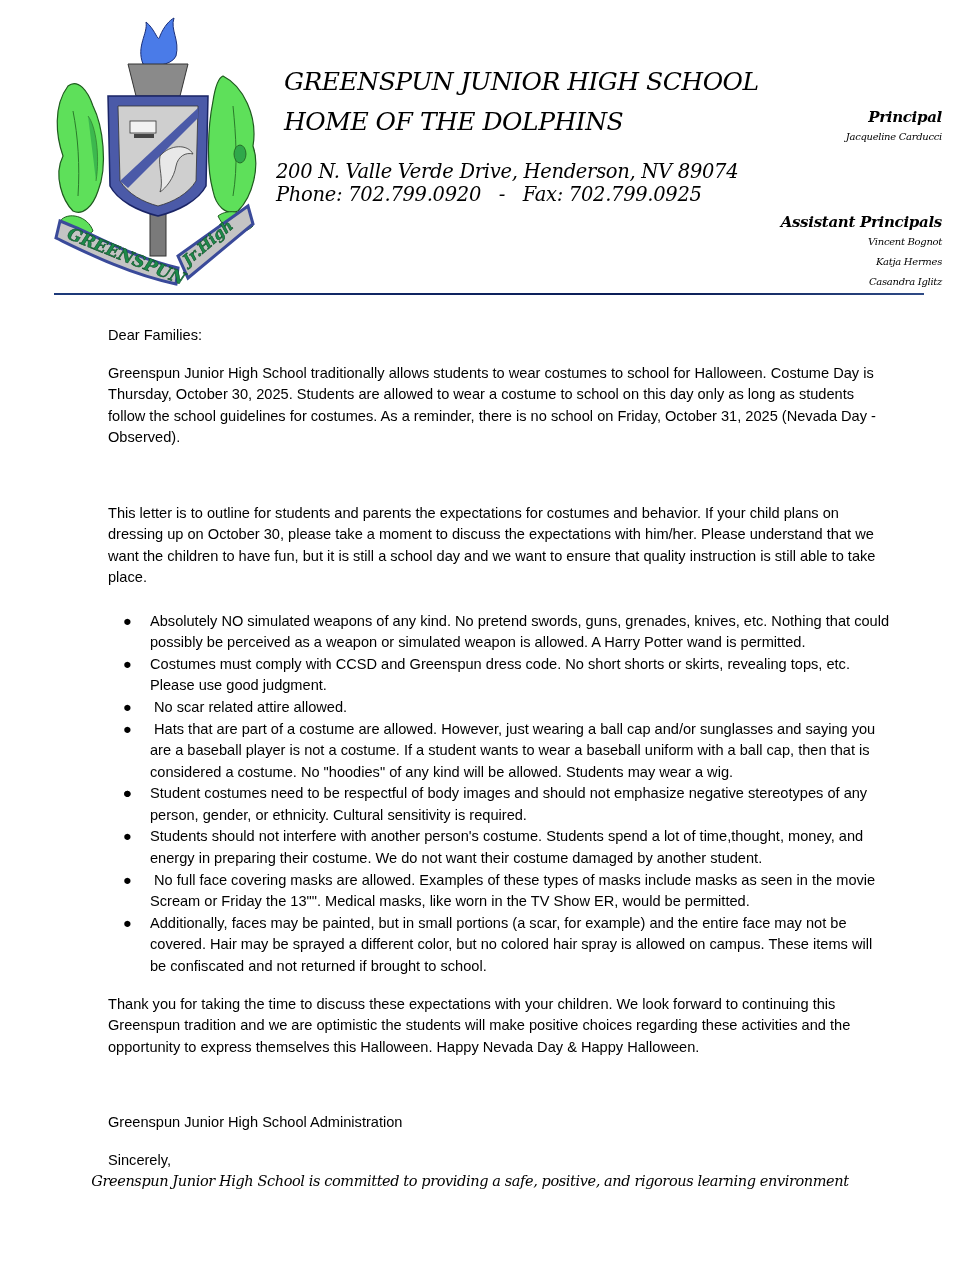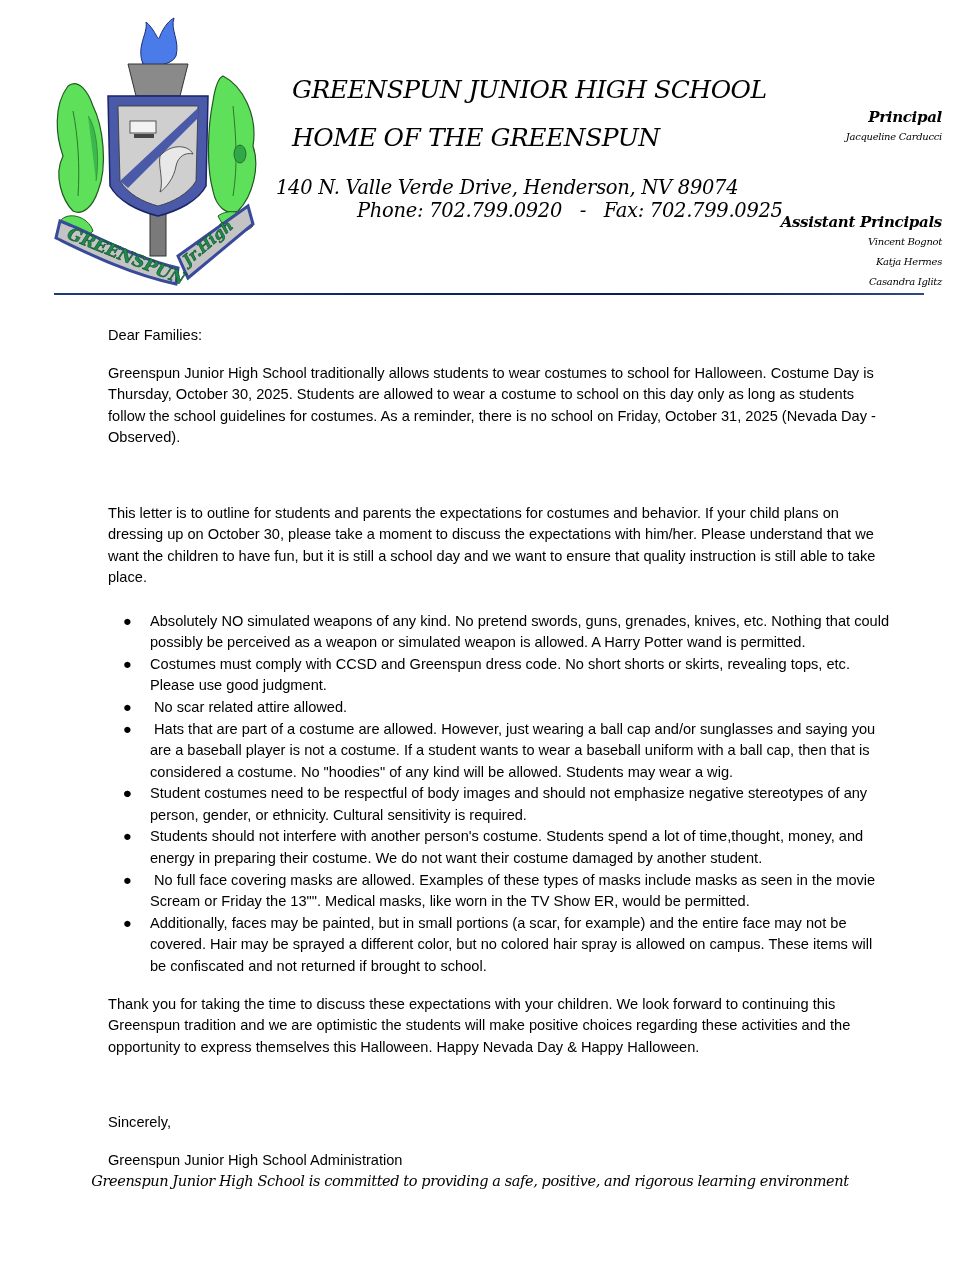--- a/index.html
+++ b/index.html
@@ -1,19 +1,19 @@
 <!DOCTYPE html>
 <html><head>
   <meta charset="utf-8">
   <style>
     html, body { margin: 0; padding: 0; background: #ffffff; }
     body { width: 980px; height: 1268px; position: relative; overflow: hidden; color: #000; }
     .logo { position: absolute; left: 48px; top: 16px; width: 220px; height: 270px; }
     .letterhead { position: absolute; left: 276px; top: 58px; font-family: "DejaVu Serif", serif; font-style: italic; }
-    .school-name { font-size: 25px; line-height: 32px; letter-spacing: -0.5px; margin: 16px; font-weight: normal; }
+    .school-name { font-size: 25px; line-height: 32px; letter-spacing: -0.5px; margin: 8px; font-weight: normal; }
     .address-block { margin-top: 22px; font-size: 19.5px; line-height: 23px; letter-spacing: -0.3px; }
     .admin { position: absolute; right: 38px; top: 62px; text-align: right; font-family: "DejaVu Serif", serif; font-style: italic; }
     .admin .role { font-size: 15px; line-height: 20px; font-weight: bold; letter-spacing: -0.3px; margin-top: 45px; }
     .admin .name { font-size: 10px; line-height: 20px; letter-spacing: -0.3px; }
     .admin .gap { height: 20px; }
     .divider { position: absolute; left: 54px; top: 293px; width: 870px; height: 2px;
       background: linear-gradient(90deg, #1d3a7a 0%, #0f2461 40%, #0a1c55 70%, #2e4a85 100%); }
     .body-text { position: absolute; left: 92px; top: 309px; width: 800px;
       font-family: "Liberation Sans", sans-serif; font-size: 14.6px; line-height: 21.6px; }
     .body-text p { margin: 16px; }
@@ -64,24 +64,24 @@
       <path d="M12 205 C40 215, 80 240, 130 252 L128 268 C80 258, 35 235, 8 222 Z" fill="#c4c4c4" stroke="#3a4a9a" stroke-width="3"></path>
       <path d="M130 240 L200 190 L205 208 L140 262 Z" fill="#c4c4c4" stroke="#3a4a9a" stroke-width="3"></path>
       <text x="18" y="222" font-family="DejaVu Serif, serif" font-style="italic" font-weight="bold" font-size="17" fill="#1c8a4a" stroke="#0d4a24" stroke-width="0.5" transform="rotate(22 18 222)">GREENSPUN</text>
       <text x="140" y="250" font-family="DejaVu Serif, serif" font-style="italic" font-weight="bold" font-size="15" fill="#1c8a4a" stroke="#0d4a24" stroke-width="0.5" transform="rotate(-40 140 250)">Jr.High</text>
     </g>
   </svg>
 </div>
 
 <div class="letterhead">
   <h1 class="school-name">GREENSPUN JUNIOR HIGH SCHOOL</h1>
-  <div class="school-name">HOME OF THE GREENSPUN</div>
+  <div class="school-name">HOME OF THE DOLPHINS</div>
   <div class="address-block">
-    <div>140 N. Valle Verde Drive, Henderson, NV 89074</div>
-    <div style="white-space:pre;text-align:right;">Phone: 702.799.0920   -   Fax: 702.799.0925</div>
+    <div>200 N. Valle Verde Drive, Henderson, NV 89074</div>
+    <div style="white-space:pre;">Phone: 702.799.0920   -   Fax: 702.799.0925</div>
   </div>
 </div>
 
 <div class="admin">
   <div class="role">Principal</div>
   <div class="name">Jacqueline Carducci</div>
   <div class="gap"></div>
   <div class="role">Assistant Principals</div>
   <div class="name">Vincent Bognot</div>
   <div class="name">Katja Hermes</div>
@@ -105,19 +105,19 @@
       <li><span class="bullet">●</span></li>
       <li><span class="bullet">●</span><span>Student costumes need to be respectful of body images and should not emphasize negative stereotypes of any person, gender, or ethnicity. Cultural sensitivity is required.</span></li>
       <li><span class="bullet">●</span><span>Students should not interfere with another person's costume. Students spend a lot of time,thought, money, and energy in preparing their costume. We do not want their costume damaged by another student.</span></li>
       <li><span class="bullet">●</span><span style="white-space:pre-wrap;"> No full face covering masks are allowed. Examples of these types of masks include masks as seen in the movie Scream or Friday the 13"". Medical masks, like worn in the TV Show ER, would be permitted.</span></li>
       <li><span class="bullet">●</span><span>Additionally, faces may be painted, but in small portions (a scar, for example) and the entire face may not be covered. Hair may be sprayed a different color, but no colored hair spray is allowed on campus. These items will be confiscated and not returned if brought to school.</span></li>
     </ul>
   </div>
 
   <p>Thank you for taking the time to discuss these expectations with your children. We look forward to continuing this Greenspun tradition and we are optimistic the students will make positive choices regarding these activities and the opportunity to express themselves this Halloween. Happy Nevada Day &amp; Happy Halloween.</p>
   <div class="blank"></div>
+  <p>Greenspun Junior High School Administration</p>
   <p>Sincerely,</p>
-  <p>Greenspun Junior High School Administration</p>
 </div>
 
 <div class="footer-motto">
   <div>Greenspun Junior High School is committed to providing a safe, positive, and rigorous learning environment</div>
 </div>
 
 </body></html>

